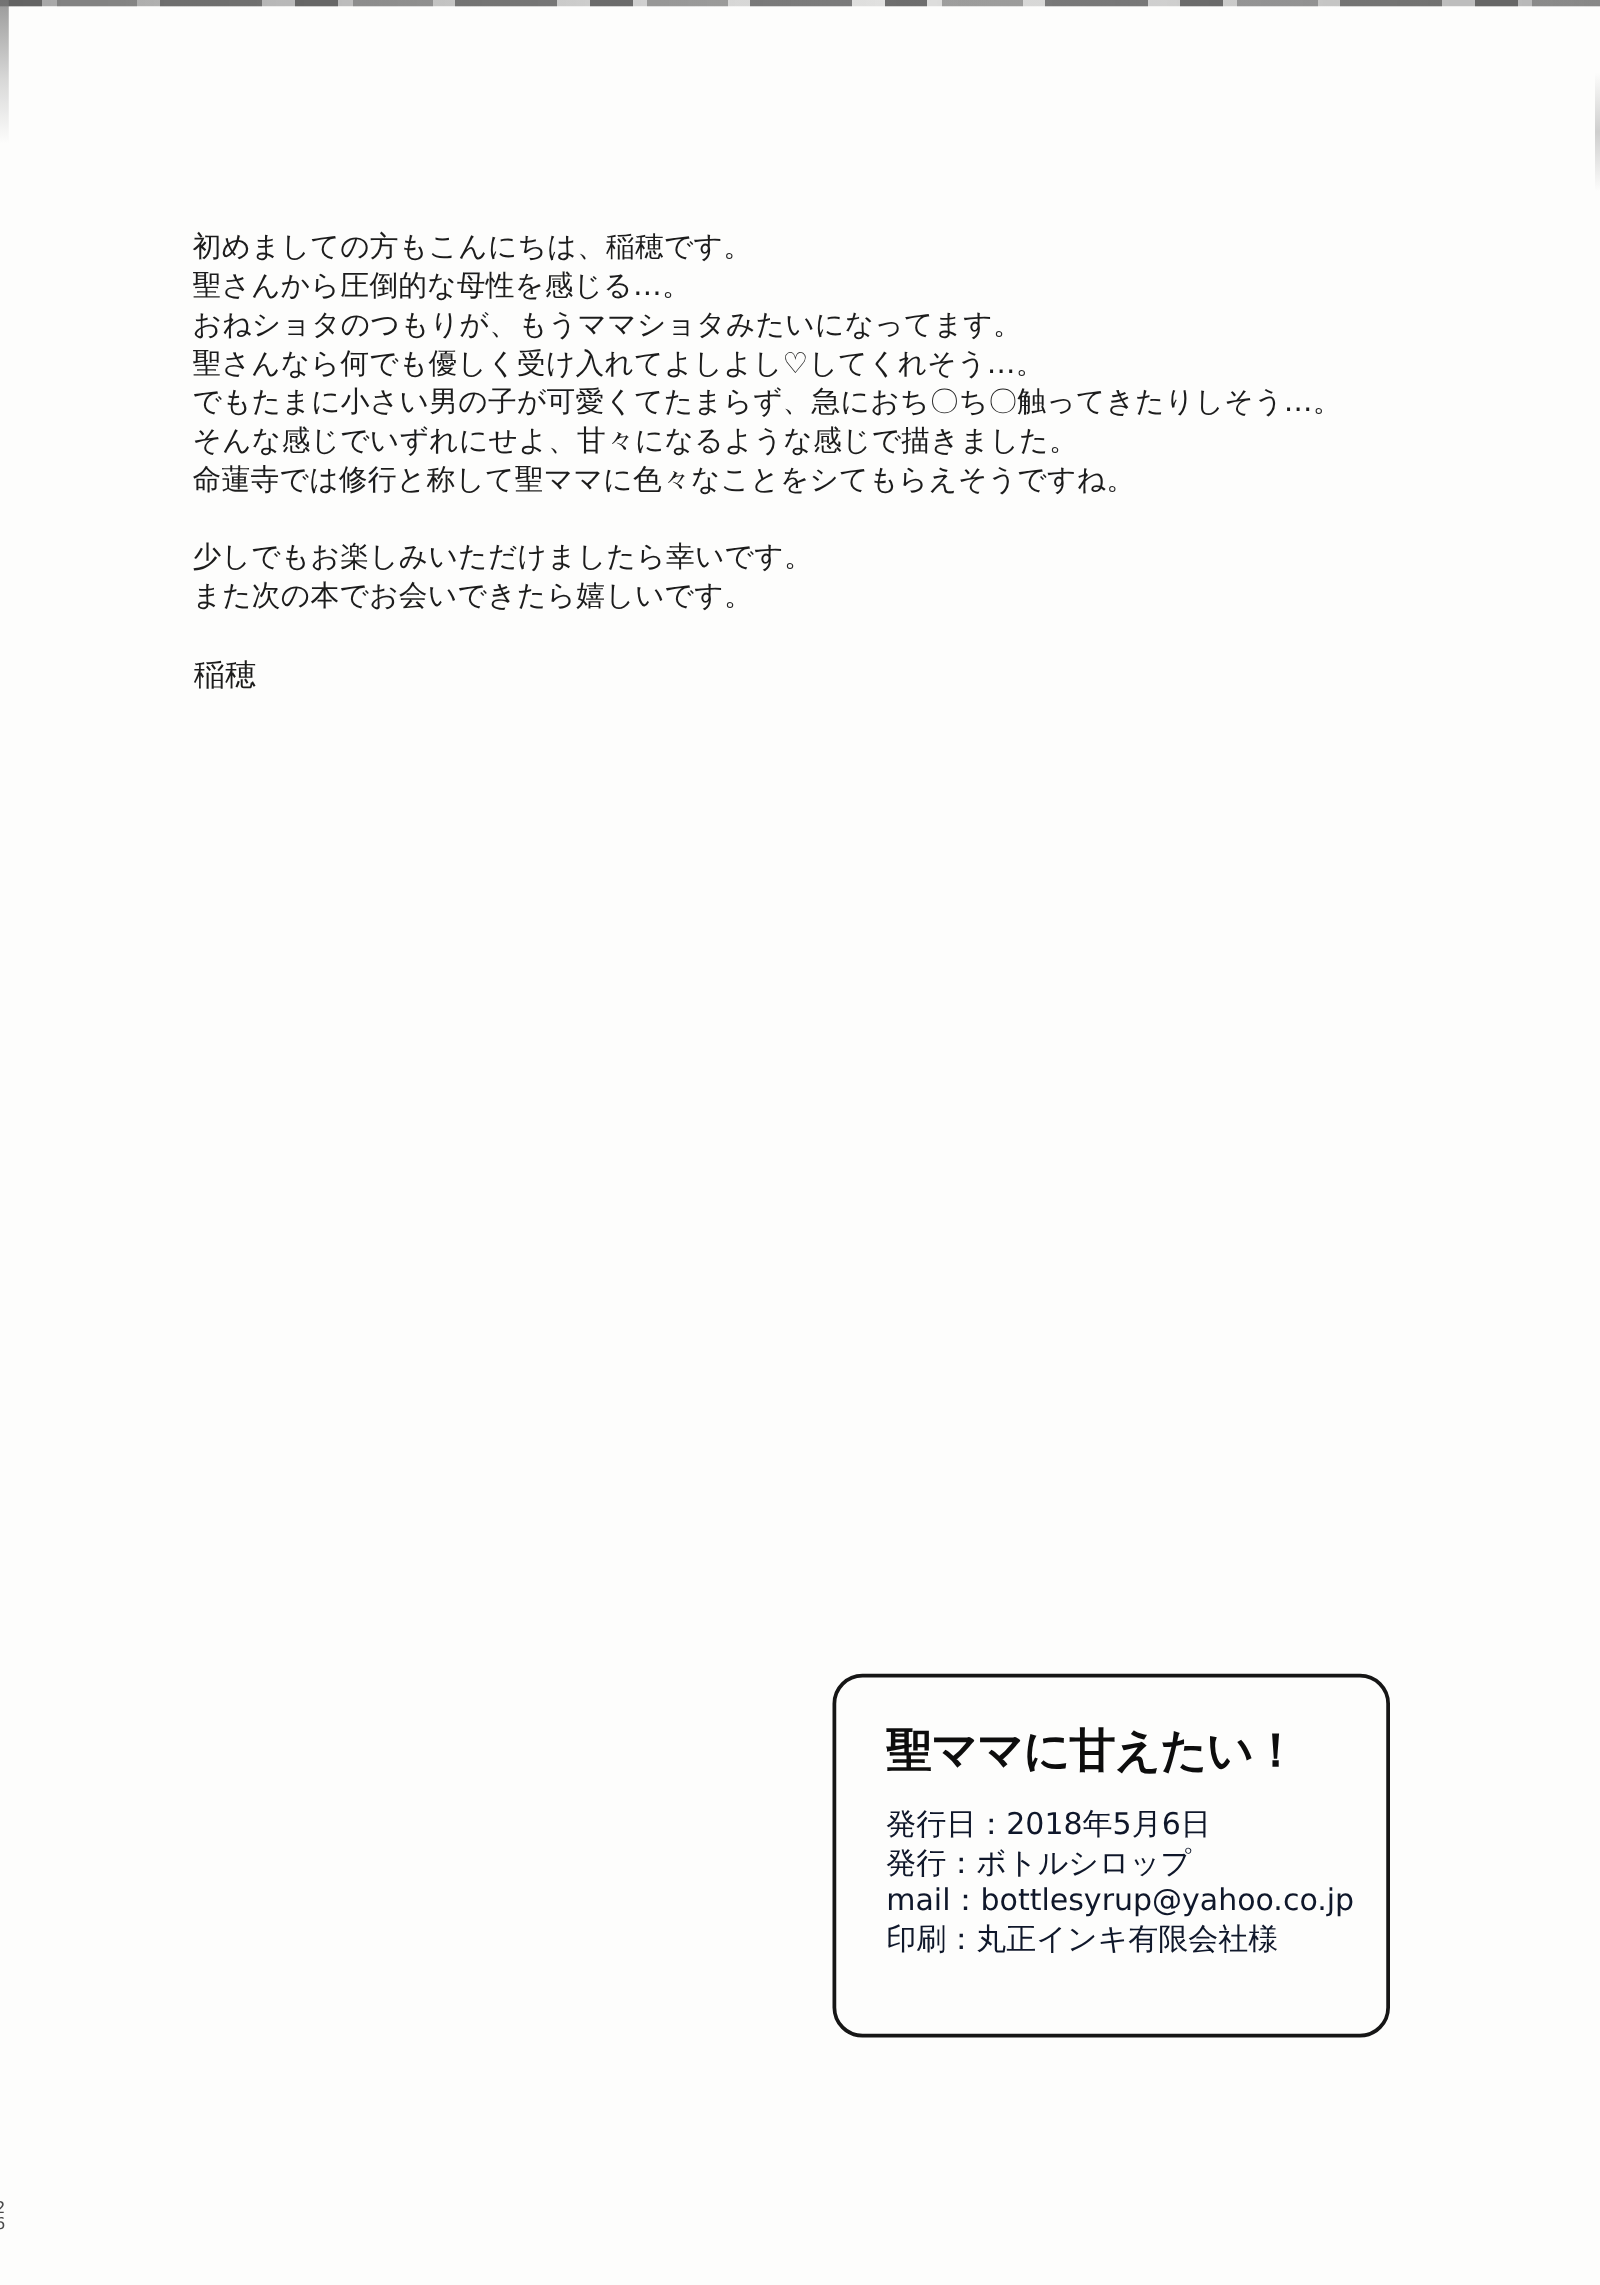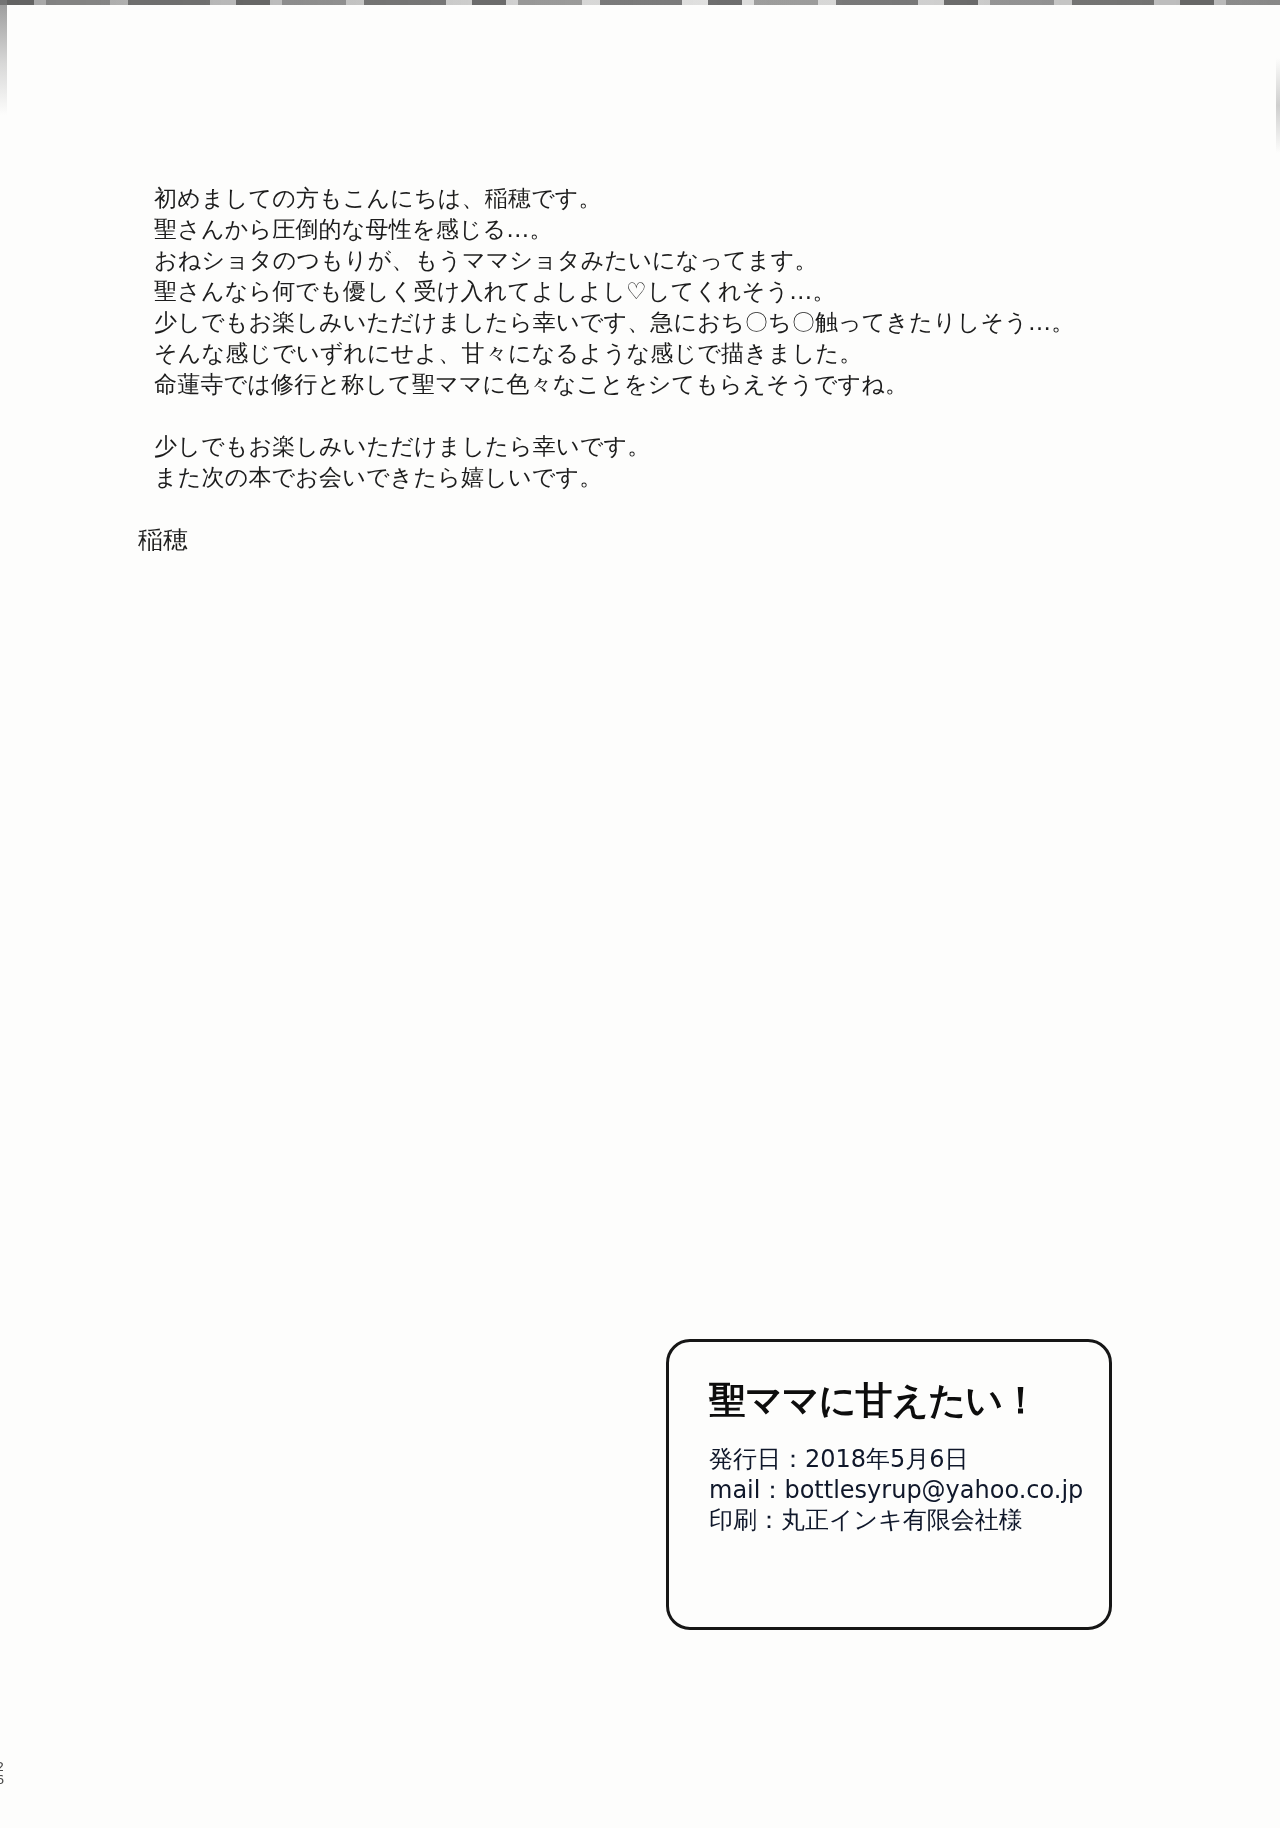--- a/index.html
+++ b/index.html
@@ -47,21 +47,21 @@
   
   .afterword {
     position: absolute; left: 154px; top: 183px; width: 1020px;
     font-size: 23px; line-height: 31px;
     letter-spacing: 0.2px;
     color: #1c1c1c;
     white-space: nowrap;
   }
   .afterword .line { height: 31px; }
   .signature {
-    position: absolute; left: 138px; top: 524px;
+    position: absolute; left: 155px; top: 524px;
     font-size: 25px; line-height: 31px;
     color: #1c1c1c;
   }
 
   
   .colophon {
     position: absolute; left: 666px; top: 1339px;
     width: 446px; height: 291px;
     box-sizing: border-box;
     border: 3px solid #161616;
@@ -91,32 +91,33 @@
   <div class="scan-top"></div>
   <div class="scan-left"></div>
   <div class="scan-right"></div>
   <div class="page-number-edge">26</div>
 
   <div class="afterword">
     <div class="line">初めましての方もこんにちは、稲穂です。</div>
     <div class="line">聖さんから圧倒的な母性を感じる…。</div>
     <div class="line">おねショタのつもりが、もうママショタみたいになってます。</div>
     <div class="line">聖さんなら何でも優しく受け入れてよしよし♡してくれそう…。</div>
-    <div class="line">少しでもお楽しみいただけましたら幸いです、急におち〇ち〇触ってきたりしそう…。</div>
+    <div class="line">でもたまに小さい男の子が可愛くてたまらず、急におち〇ち〇触ってきたりしそう…。</div>
     <div class="line">そんな感じでいずれにせよ、甘々になるような感じで描きました。</div>
     <div class="line">命蓮寺では修行と称して聖ママに色々なことをシてもらえそうですね。</div>
     <div class="line"></div>
     <div class="line">少しでもお楽しみいただけましたら幸いです。</div>
     <div class="line">また次の本でお会いできたら嬉しいです。</div>
   </div>
 
   <div class="signature">稲穂</div>
 
   <div class="colophon">
     <div class="colophon-title">聖ママに甘えたい！</div>
     <div class="colophon-details">
       <div>発行日：2018年5月6日</div>
+      <div>発行：ボトルシロップ</div>
       <div>mail：bottlesyrup@yahoo.co.jp</div>
       <div>印刷：丸正インキ有限会社様</div>
     </div>
   </div>
 
 </div>
 
 </body></html>

